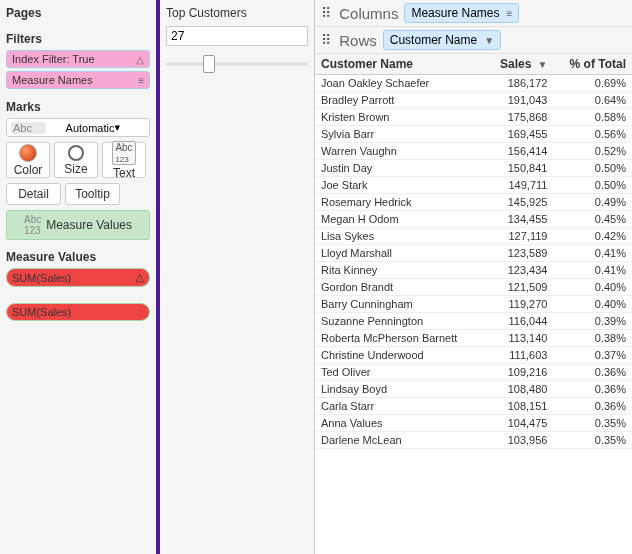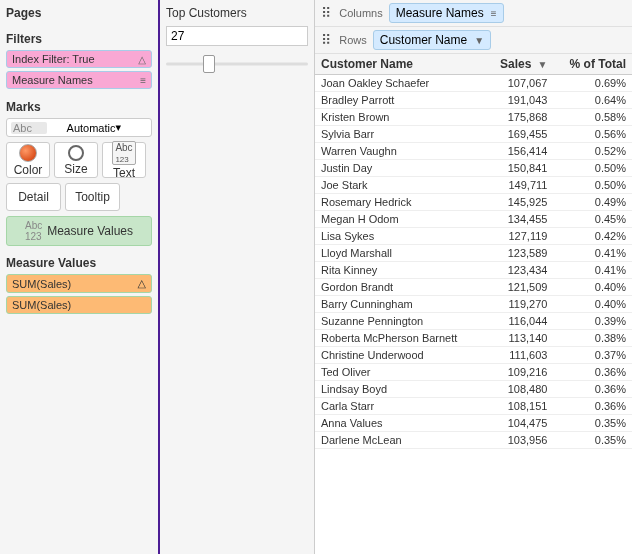--- a/index.html
+++ b/index.html
@@ -2,21 +2,21 @@
 <html><head>
   <meta charset="utf-8">
   <style>
     * { box-sizing: border-box; margin: 0; padding: 0; font-family: Arial, sans-serif; font-size: 12px; }
     body { background: #f0f0f0; width: 632px; height: 554px; overflow: hidden; display: flex; }
 
     
     .left-panel {
       width: 160px;
       background: #f5f5f5;
-      border-right: 2px solid #4c1d95;
+      border-right: 4px solid #4c1d95;
       display: flex;
       flex-direction: column;
       padding: 6px;
       gap: 8px;
       flex-shrink: 0;
     }
 
     .section-title {
       font-weight: bold;
       font-size: 12px;
@@ -84,21 +84,21 @@
       display: flex;
       gap: 4px;
       margin-bottom: 5px;
     }
 
     .marks-btn2 {
       display: flex;
       align-items: center;
       justify-content: center;
       width: 55px;
-      height: 28px;
+      height: 22px;
       border: 1px solid #ccc;
       border-radius: 3px;
       background: white;
       cursor: pointer;
       font-size: 11px;
       color: #333;
     }
 
     .measure-values-pill {
       display: flex;
@@ -113,25 +113,25 @@
       color: #333;
       margin-bottom: 2px;
     }
 
     .measure-values-section { }
 
     .sum-pill {
       display: flex;
       align-items: center;
       justify-content: space-between;
-      background: #fdba74;
+      background: #ef4444;
       border: 1px solid #a5d6a7;
-      border-radius: 3px;
+      border-radius: 9px;
       padding: 2px 5px;
-      margin-bottom: 3px;
+      margin-bottom: 16px;
       cursor: pointer;
     }
 
     .sum-pill span { font-size: 11px; color: #333; }
 
     
     .middle-panel {
       width: 155px;
       background: #f5f5f5;
       border-right: 1px solid #ccc;
@@ -197,21 +197,21 @@
     .shelf-row {
       display: flex;
       align-items: center;
       padding: 3px 6px;
       border-bottom: 1px solid #e0e0e0;
       background: #f5f5f5;
       gap: 6px;
     }
 
     .shelf-label {
-      font-size: 11px;
+      font-size: 15px;
       color: #666;
       display: flex;
       align-items: center;
       gap: 3px;
     }
 
     .shelf-pill {
       display: flex;
       align-items: center;
       background: #d4eaff;
@@ -416,21 +416,21 @@
             <span class="col-icon">▼</span>
           </th>
           <th>
             <span>% of Total</span>
           </th>
         </tr>
       </thead>
       <tbody id="table-body">
       <tr>
             <td>Joan Oakley Schaefer</td>
-            <td>107,067</td>
+            <td>186,172</td>
             <td>0.69%</td>
           </tr>
           <tr>
             <td>Bradley Parrott</td>
             <td>191,043</td>
             <td>0.64%</td>
           </tr>
           <tr>
             <td>Kristen Brown</td>
             <td>175,868</td>

